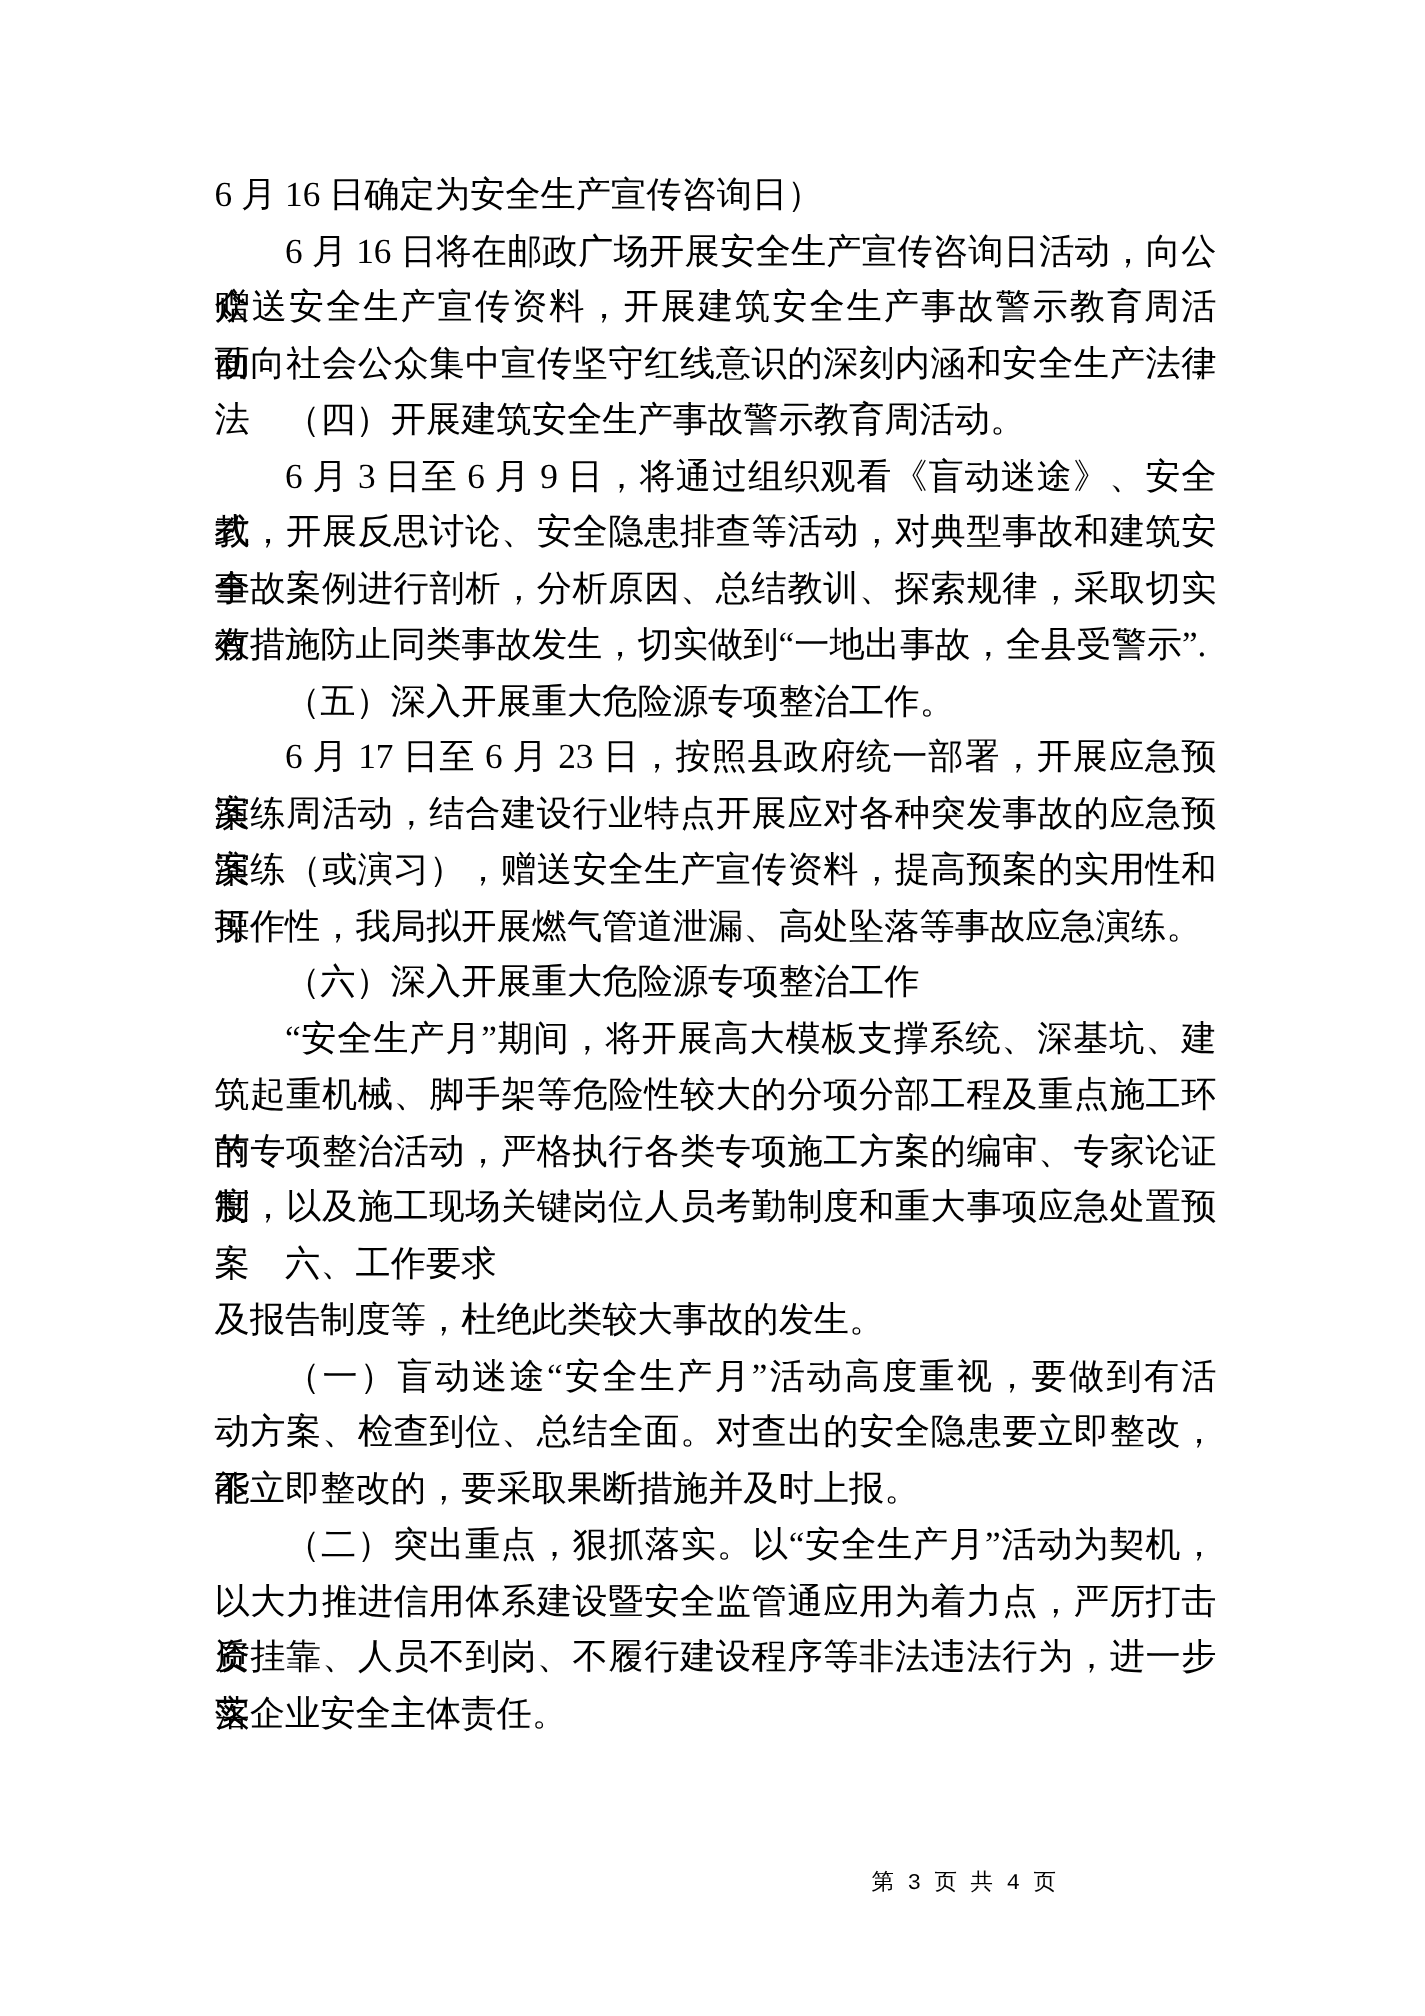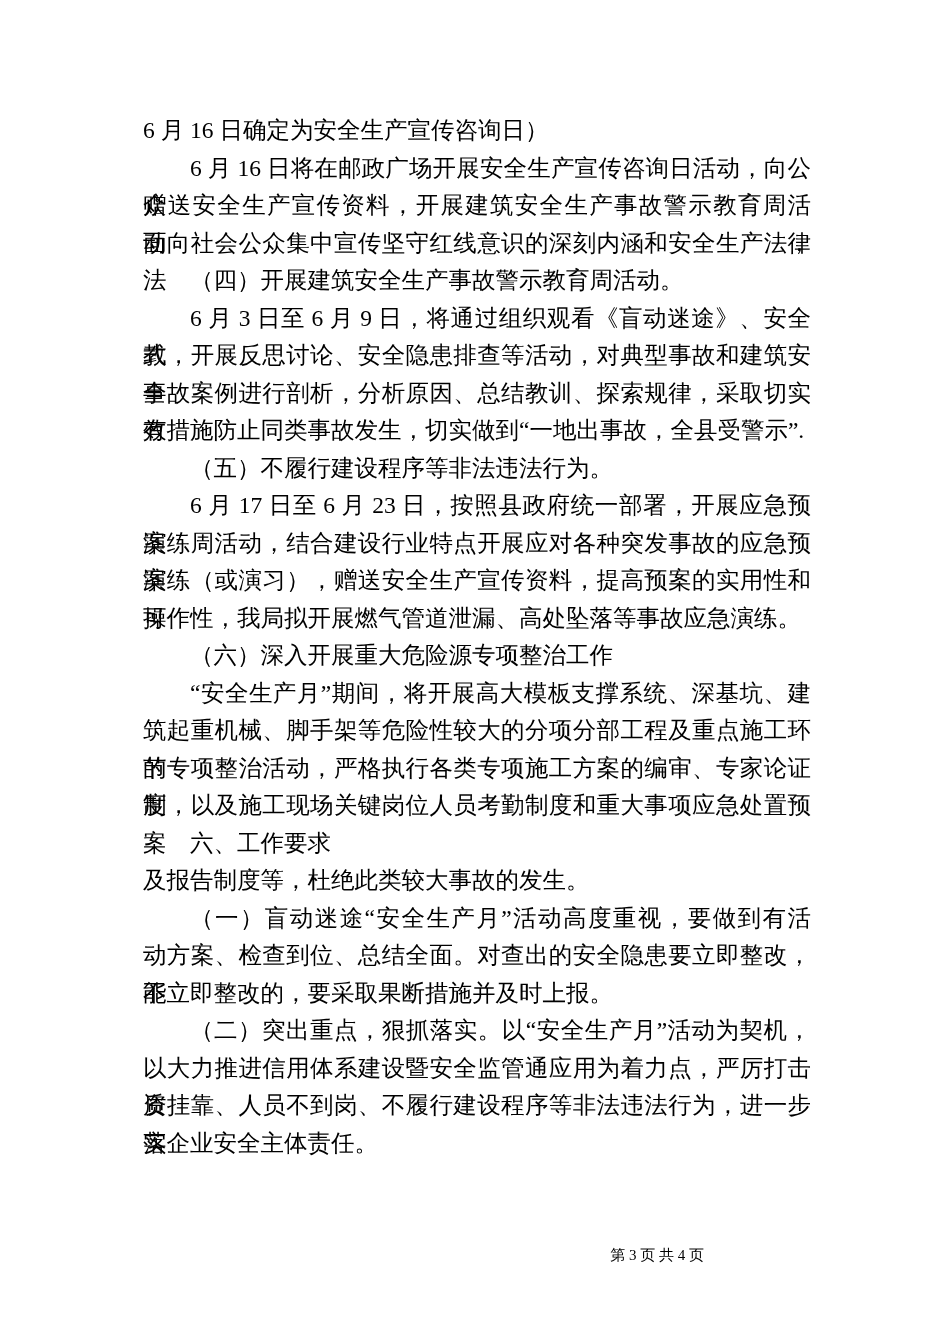--- a/index.html
+++ b/index.html
@@ -41,37 +41,38 @@
   .i {
     text-indent: 2em;
   }
   .footer {
     position: absolute;
     top: 1246px;
     right: 140px;
     font-size: 15px;
     line-height: 19px;
     color: #000000;
+    font-family: Liberation Mono, monospace;
   }
 </style>
 </head>
 <body>
 
 <div class="page">
   <div class="body-text">
     <div class="ln e">6 月 16 日确定为安全生产宣传咨询日）</div>
     <div class="ln i j">6 月 16 日将在邮政广场开展安全生产宣传咨询日活动，向公众</div>
     <div class="ln j">赠送安全生产宣传资料，开展建筑安全生产事故警示教育周活动，</div>
     <div class="ln j">面向社会公众集中宣传坚守红线意识的深刻内涵和安全生产法律法</div>
     <div class="ln i e">（四）开展建筑安全生产事故警示教育周活动。</div>
     <div class="ln i j">6 月 3 日至 6 月 9 日，将通过组织观看《盲动迷途》、安全教</div>
     <div class="ln j">式，开展反思讨论、安全隐患排查等活动，对典型事故和建筑安全</div>
     <div class="ln j">事故案例进行剖析，分析原因、总结教训、探索规律，采取切实有</div>
     <div class="ln e">效措施防止同类事故发生，切实做到“一地出事故，全县受警示”.</div>
-    <div class="ln i e">（五）不履行建设程序等非法违法行为。</div>
+    <div class="ln i e">（五）深入开展重大危险源专项整治工作。</div>
     <div class="ln i j">6 月 17 日至 6 月 23 日，按照县政府统一部署，开展应急预案</div>
     <div class="ln j">演练周活动，结合建设行业特点开展应对各种突发事故的应急预案</div>
     <div class="ln j">演练（或演习），赠送安全生产宣传资料，提高预案的实用性和可</div>
     <div class="ln e">操作性，我局拟开展燃气管道泄漏、高处坠落等事故应急演练。</div>
     <div class="ln i e">（六）深入开展重大危险源专项整治工作</div>
     <div class="ln i j">“安全生产月”期间，将开展高大模板支撑系统、深基坑、建</div>
     <div class="ln j">筑起重机械、脚手架等危险性较大的分项分部工程及重点施工环节</div>
     <div class="ln j">的专项整治活动，严格执行各类专项施工方案的编审、专家论证制</div>
     <div class="ln j">度，以及施工现场关键岗位人员考勤制度和重大事项应急处置预案</div>
     <div class="ln i e">六、工作要求</div>

